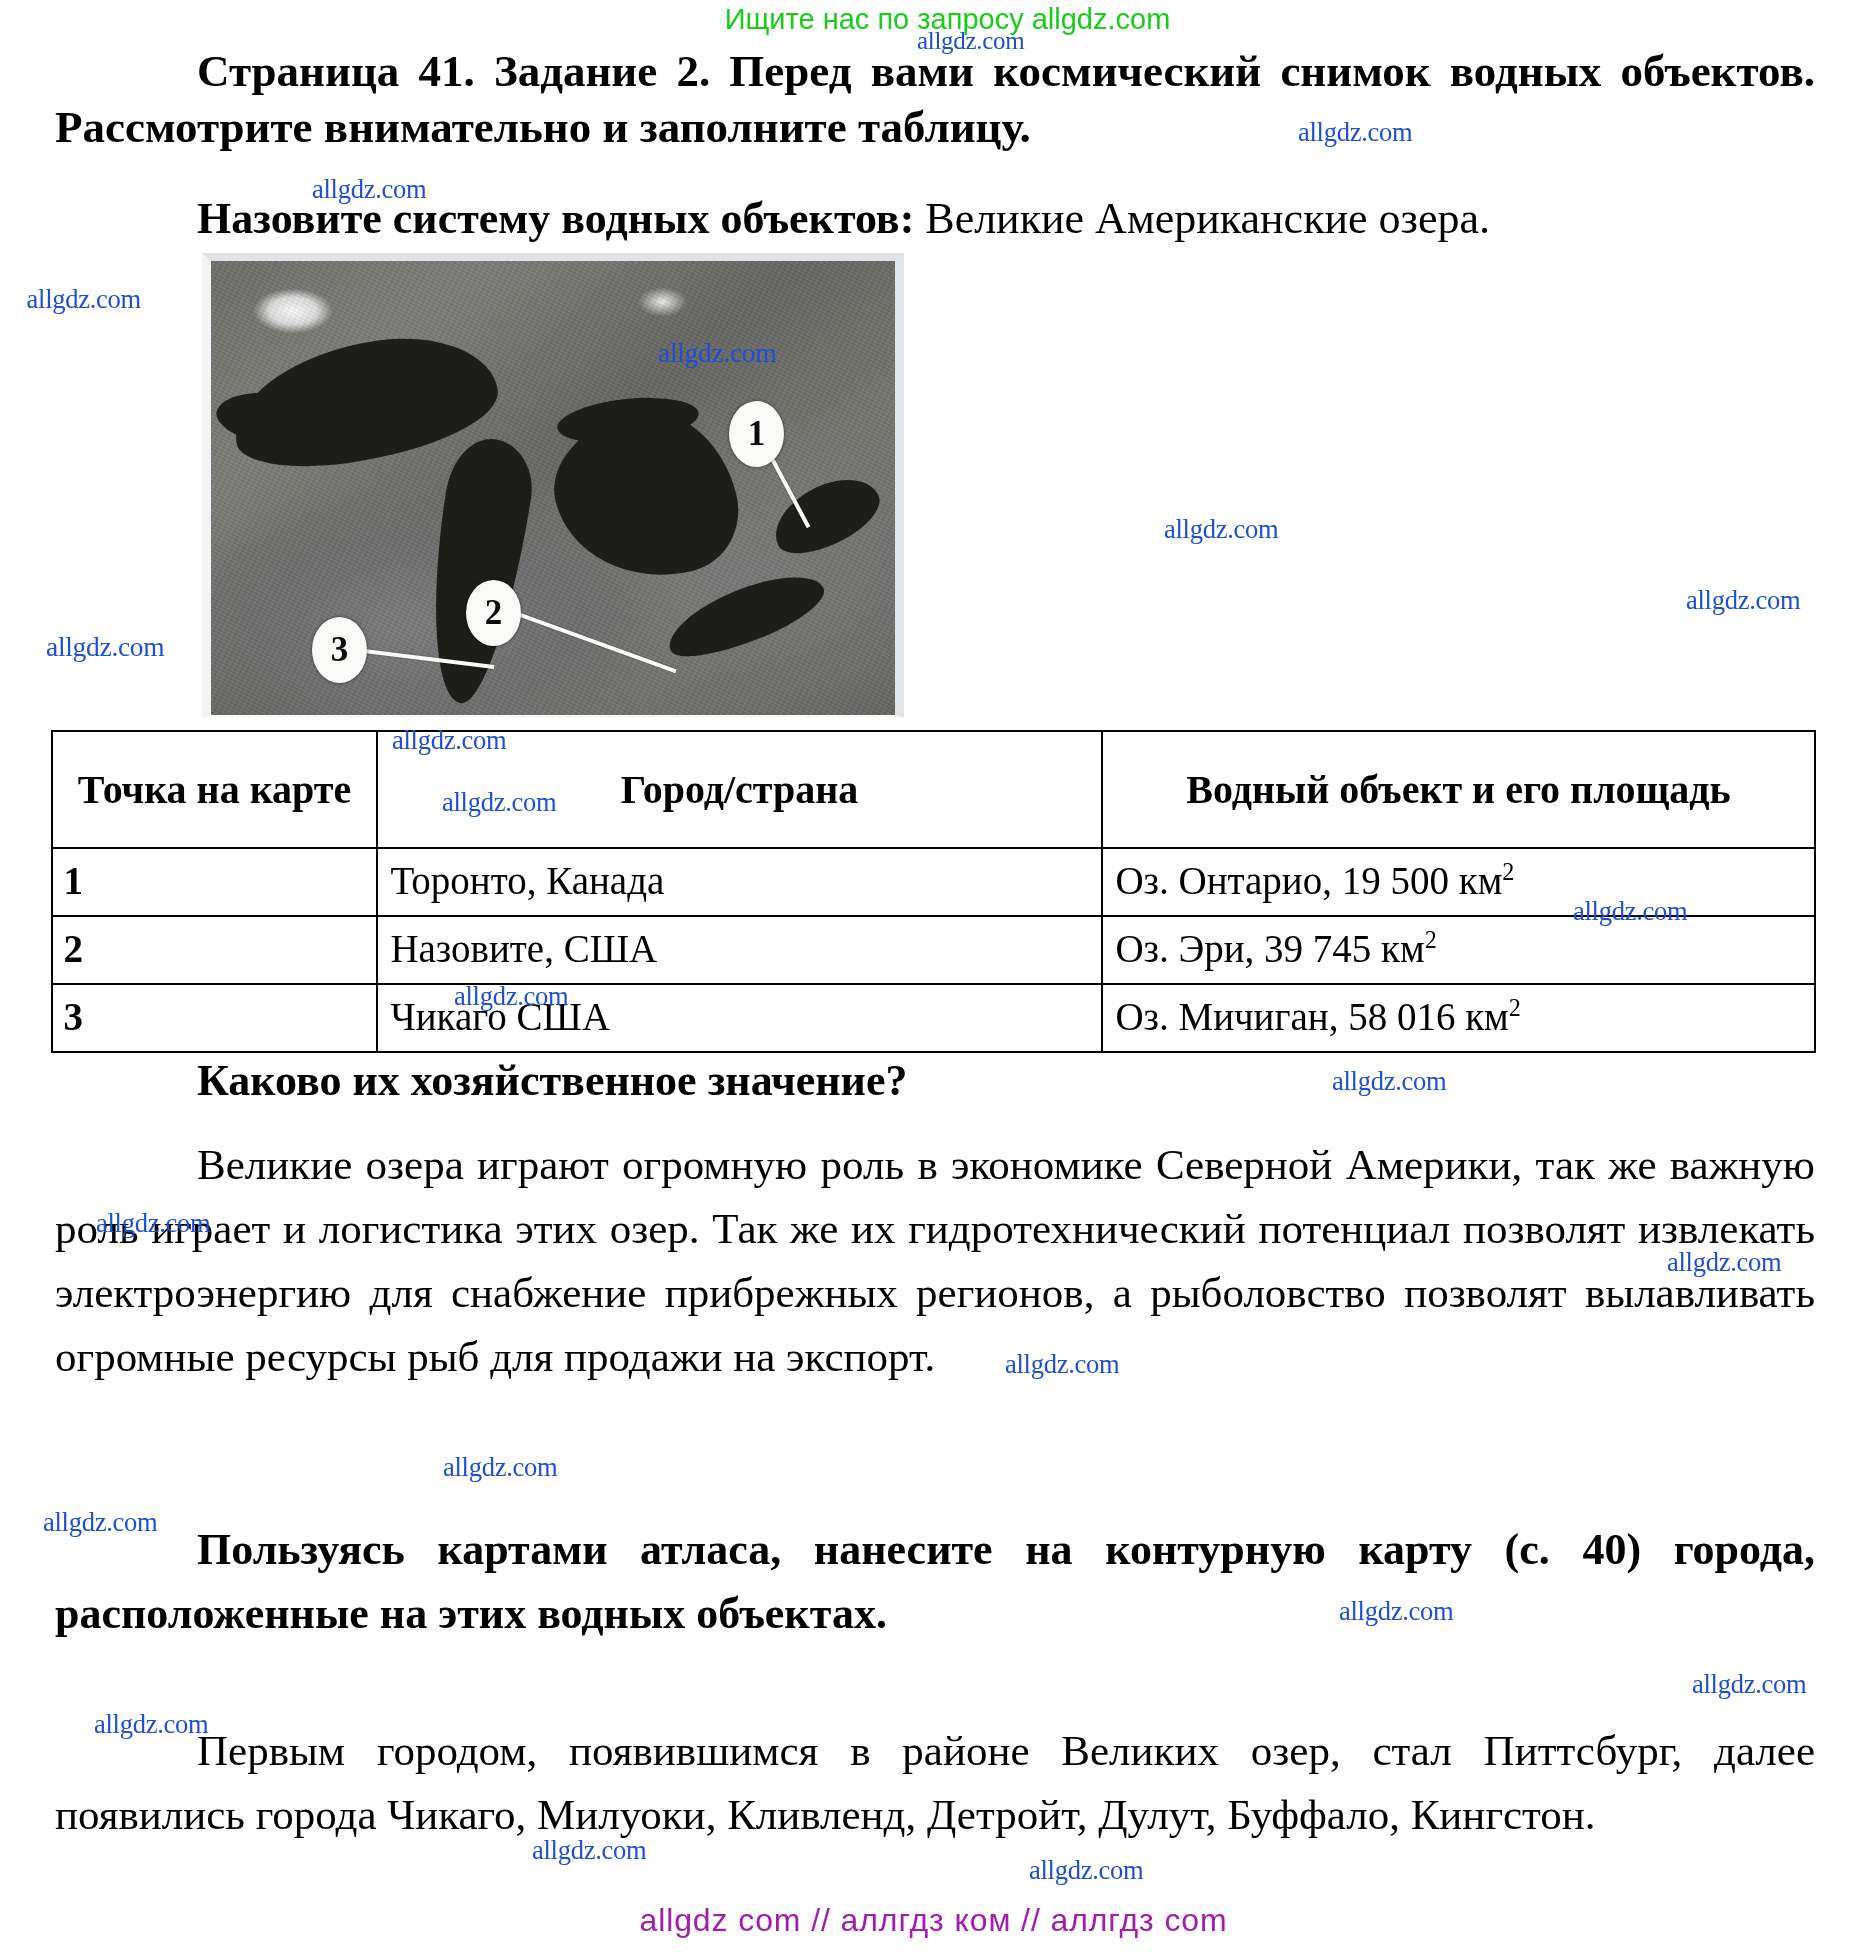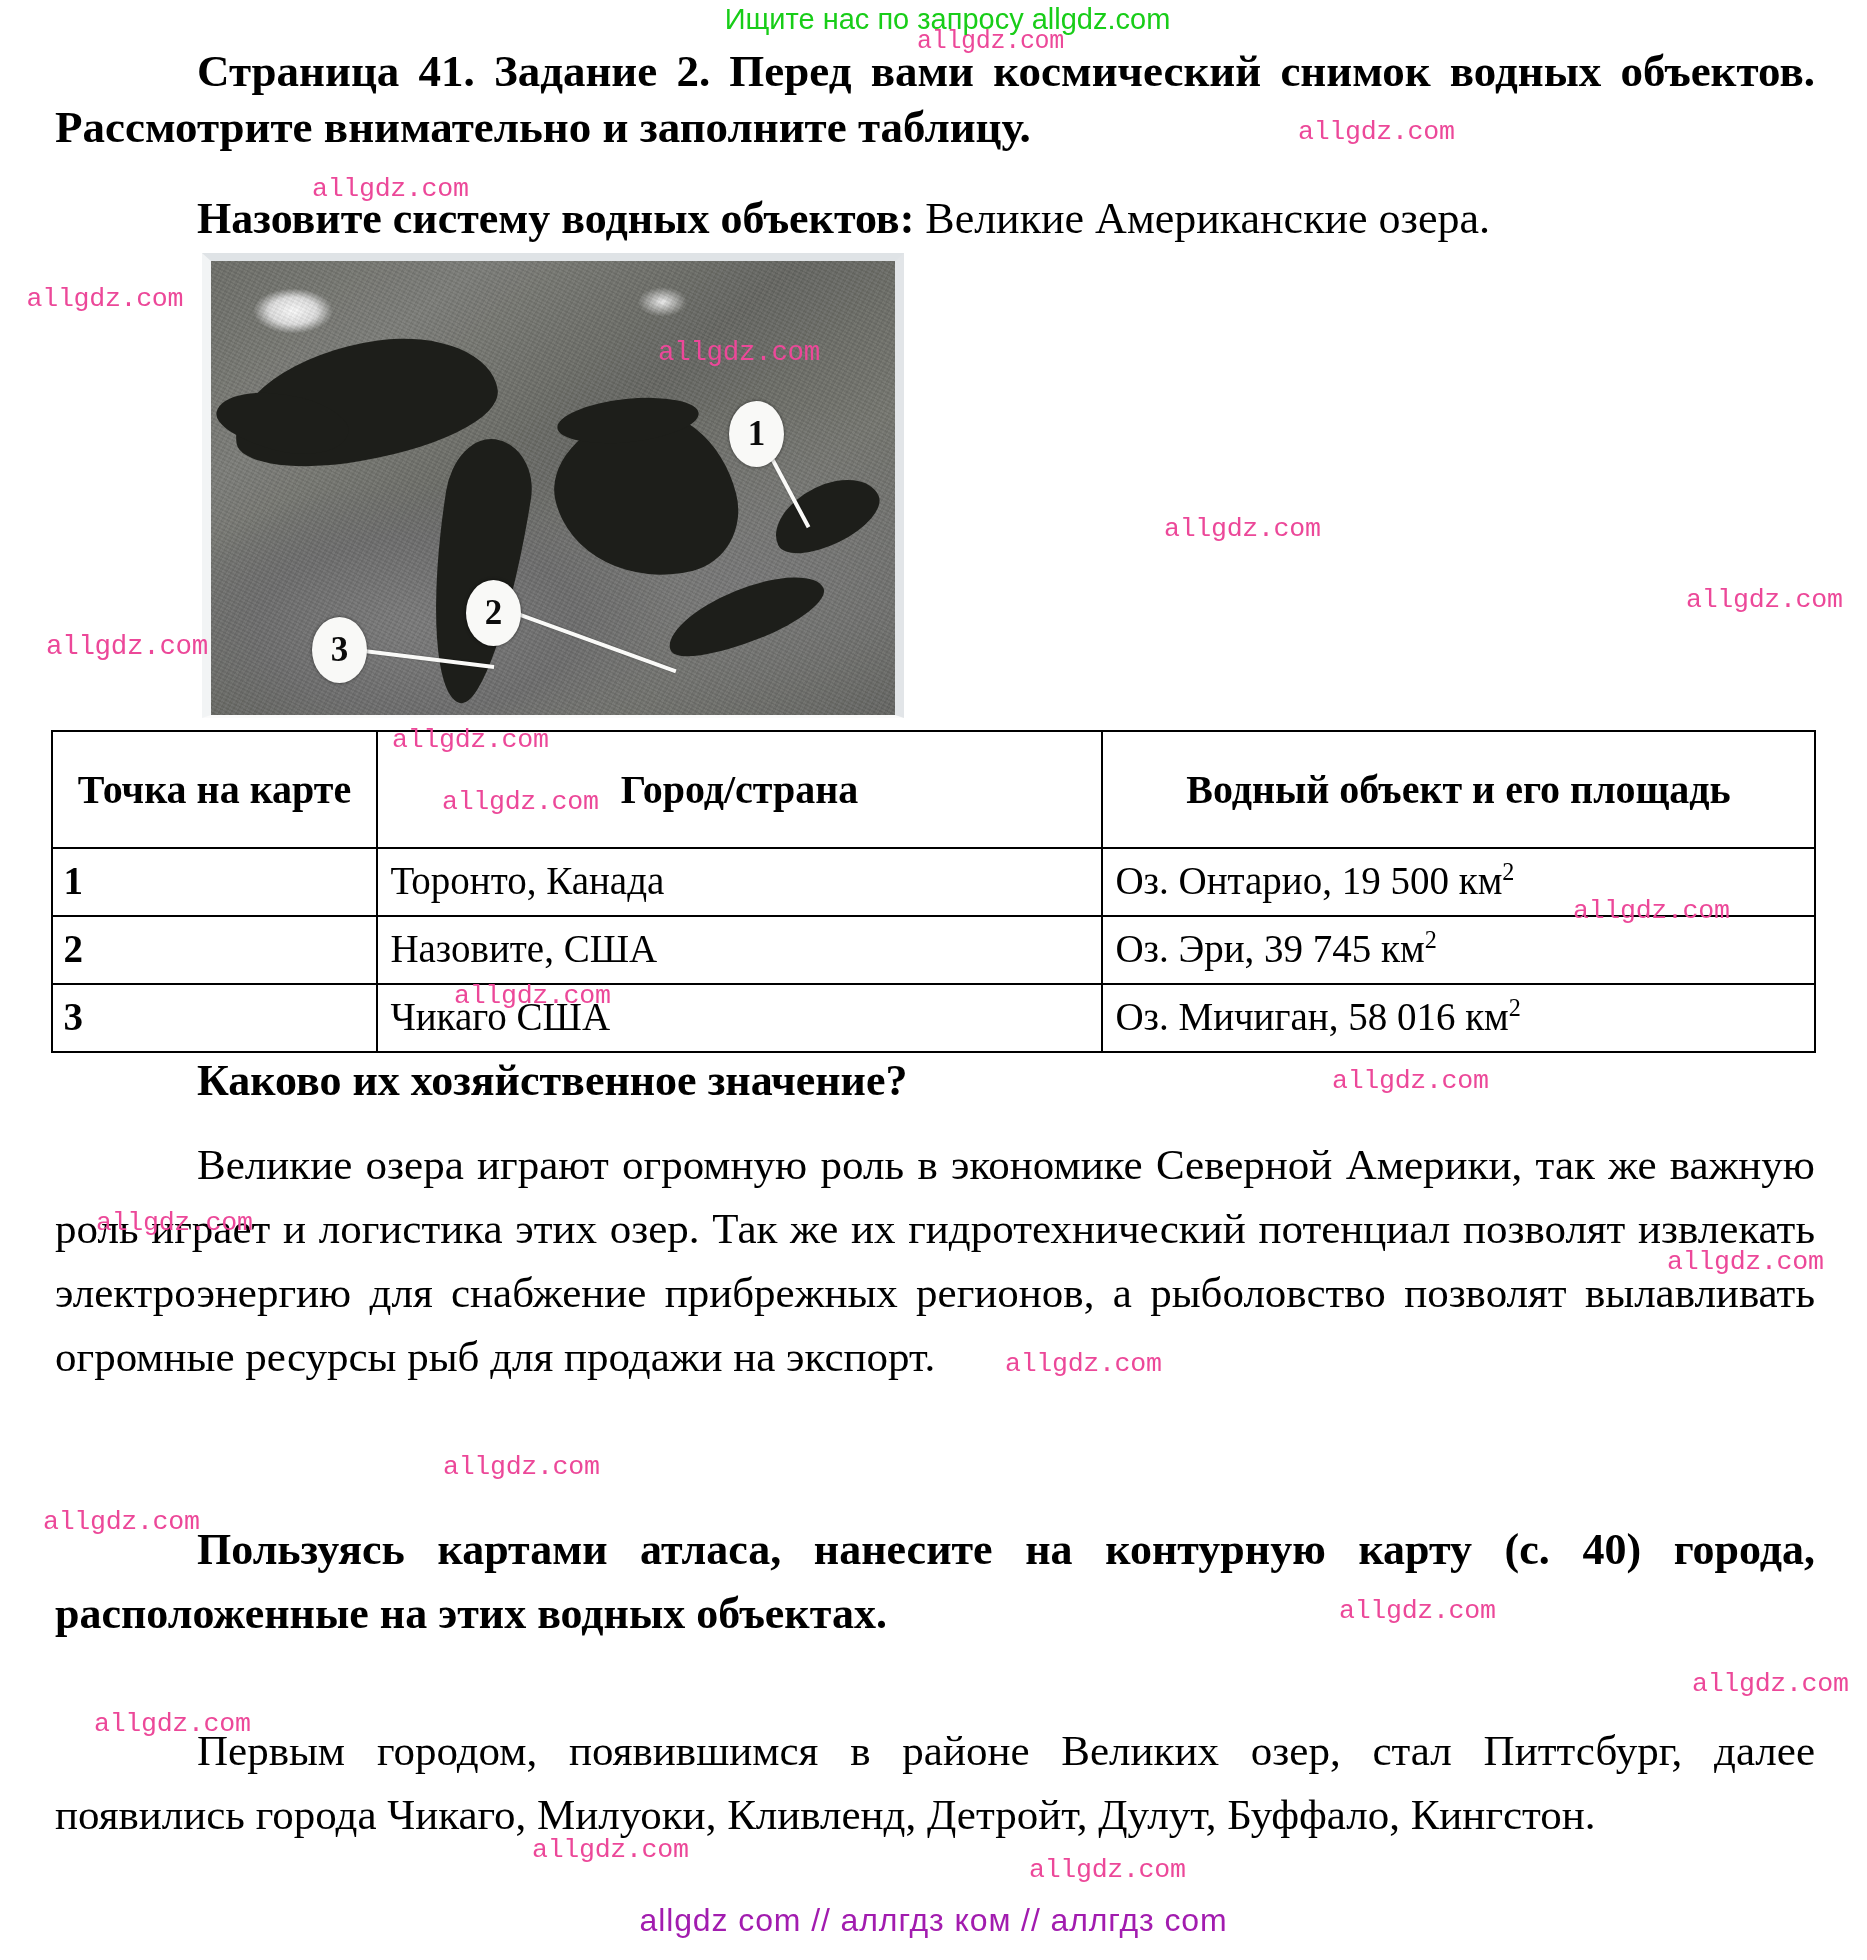--- a/index.html
+++ b/index.html
@@ -12,23 +12,23 @@
     color:#000000;
     position:relative;
     overflow:hidden;
   }
 
   .page{position:relative;width:1867px;height:1960px;}
 
   
   .wm{
     position:absolute;
-    font-family:Liberation Mono, monospace;
+    font-family:Liberation Serif, serif;
     font-size:26.6px;
-    color:#ec4899;
+    color:#1d4ed8;
     white-space:nowrap;
     z-index:5;
     letter-spacing:-0.3px;
   }
   .wm-top{
     position:absolute;
     left:0;right:0;top:2.7px;
     text-align:center;
     font-family:"Liberation Sans", sans-serif;
     font-size:29px;

